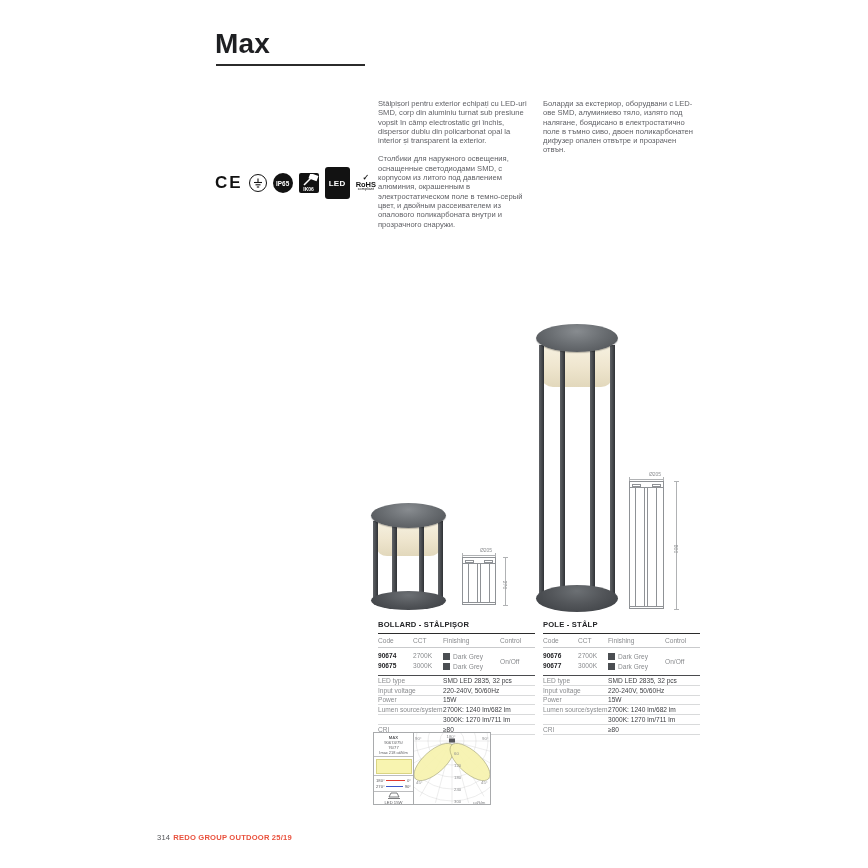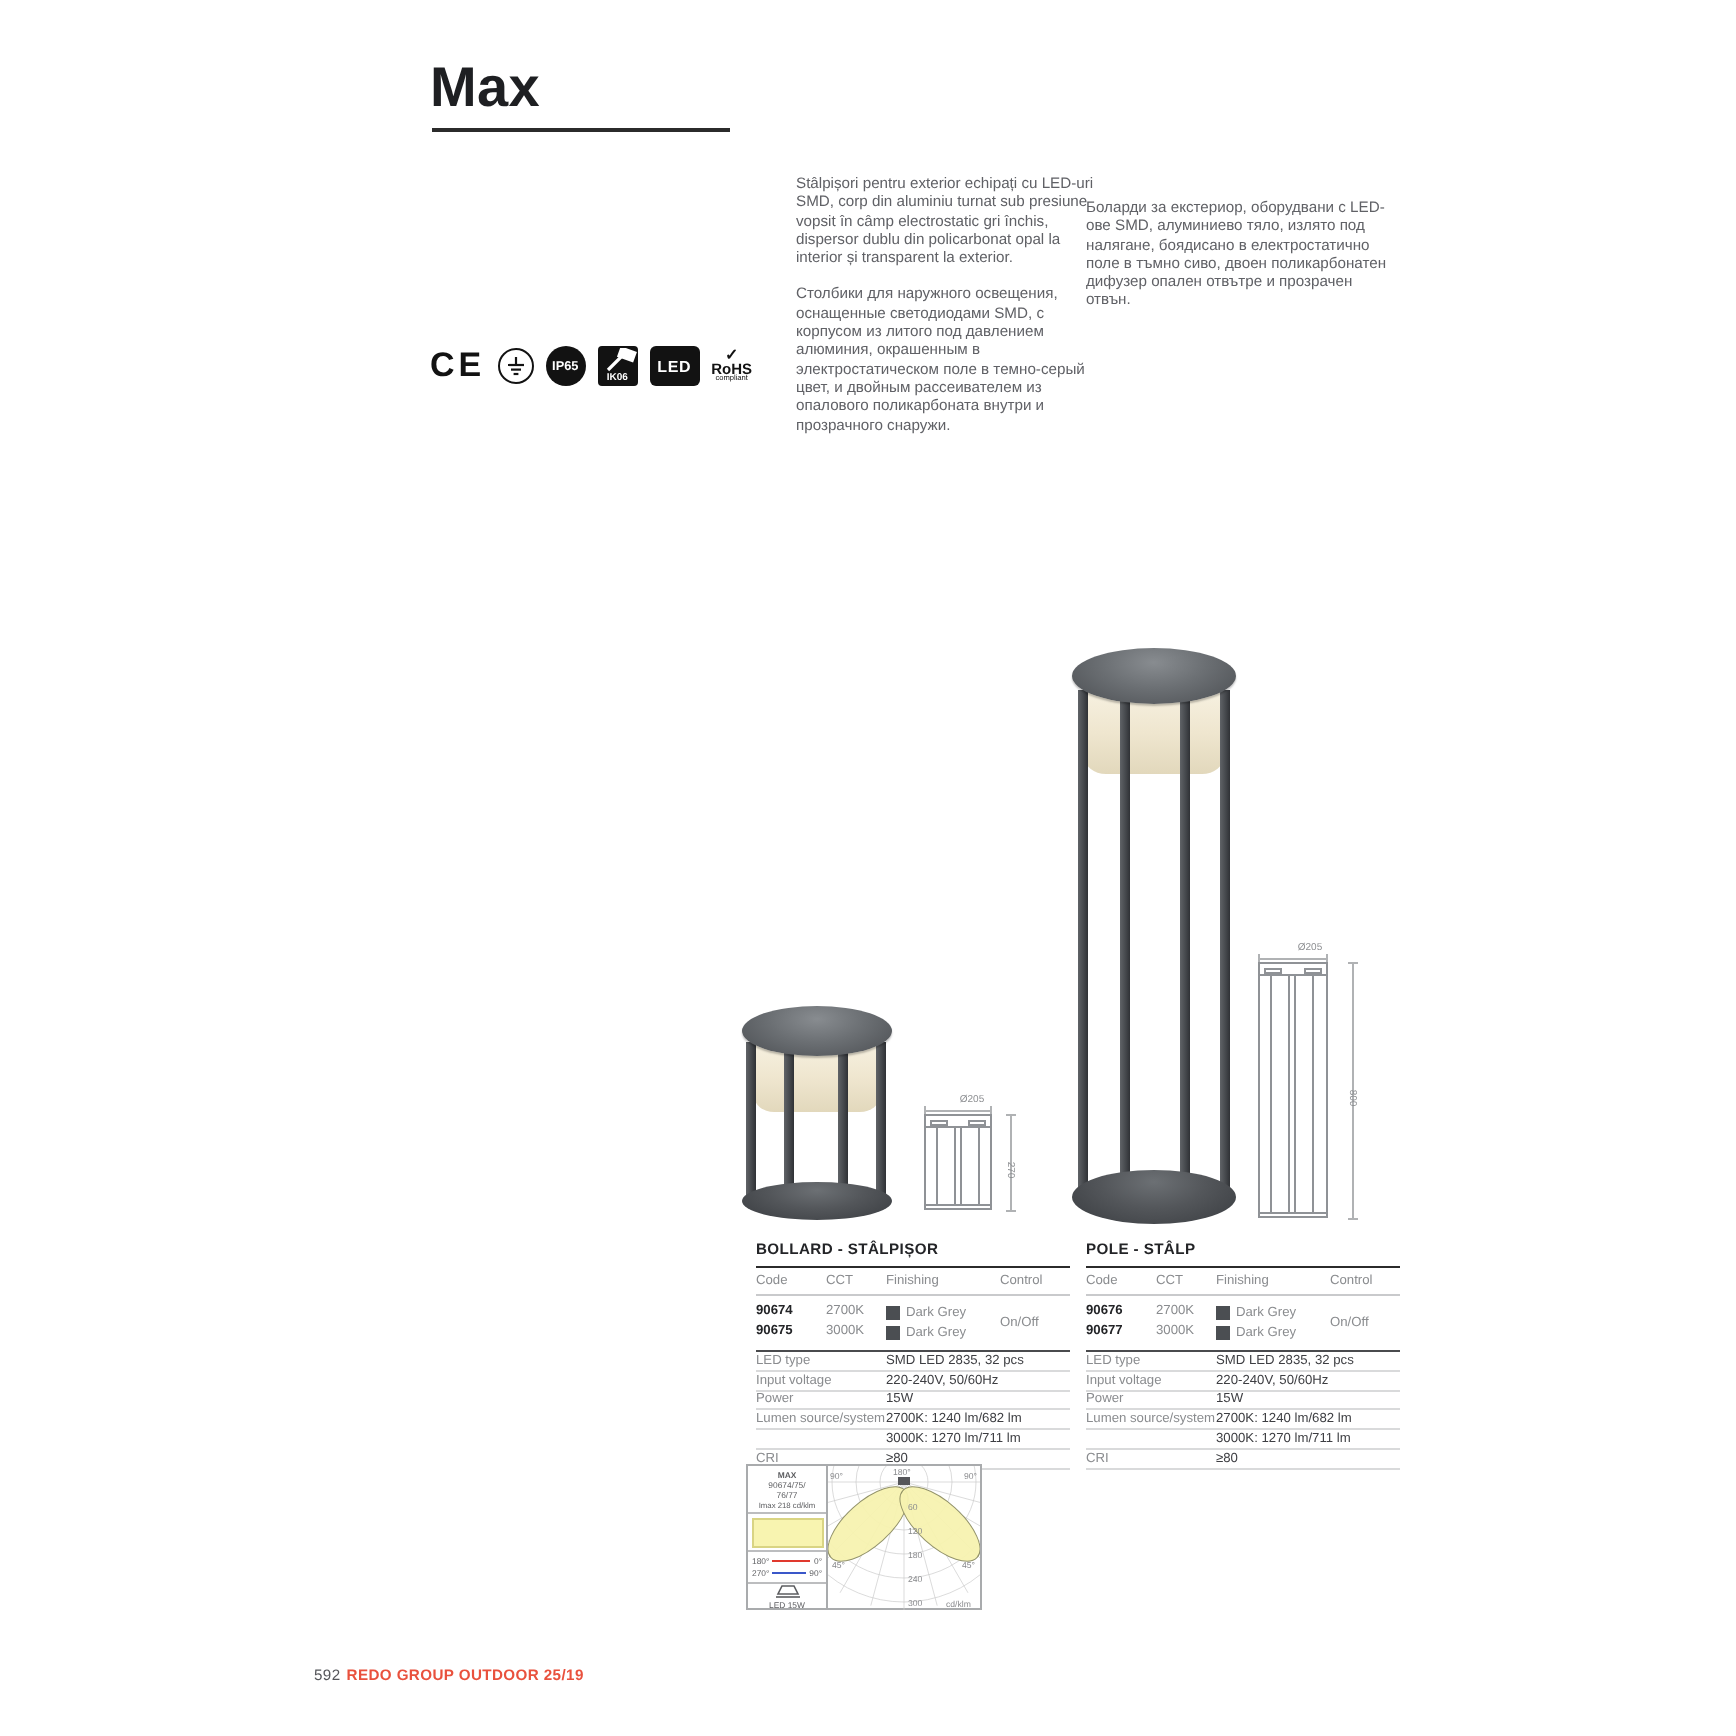--- a/index.html
+++ b/index.html
@@ -8,31 +8,31 @@
   #canvas { position:relative; width:868px; height:868px; background:#ffffff; overflow:hidden; }
 
   
   .page-title { position:absolute; left:215px; top:28px; font-size:28px; font-weight:800; color:#1e1f22; letter-spacing:0.2px; }
   .title-rule { position:absolute; left:216px; top:64px; width:149px; height:1.6px; background:#2b2b2b; }
 
   
   .desc { position:absolute; font-size:7.6px; line-height:9.3px; color:#606166; }
   .desc p { margin-bottom:9px; }
   .col-en  { left:215px; top:99px; width:151px; }
-  .col-mid { left:378px; top:87px; width:153px;margin-left:20px; }
+  .col-mid { left:378px; top:99px; width:153px; }
   .col-right { left:543px; top:99px; width:153px; }
 
   
   .certs { position:absolute; left:215px; top:171px; display:flex; align-items:center; gap:6px; height:24px; }
   .ce-mark { font-size:17px; font-weight:800; color:#121212; letter-spacing:2px; }
   .gnd { width:18px; height:18px; border:1.6px solid #121212; border-radius:50%; display:flex; align-items:center; justify-content:center; }
   .ip-circ { width:20px; height:20px; background:#121212; border-radius:50%; color:#fff; font-size:6.4px; font-weight:700; display:flex; align-items:center; justify-content:center; }
   .ik-box { width:20px; height:20px; background:#121212; border-radius:2px; position:relative; }
   .ik-box .ik-label { position:absolute; bottom:1px; width:100%; text-align:center; color:#fff; font-size:5px; font-weight:700; }
-  .led-box { width:25px; height:20px; background:#121212; border-radius:3px; color:#fff; font-size:8px; font-weight:800; display:flex; align-items:center; justify-content:center; letter-spacing:0.3px; }
+  .led-box { width:25px; height:32px; background:#121212; border-radius:3px; color:#fff; font-size:8px; font-weight:800; display:flex; align-items:center; justify-content:center; letter-spacing:0.3px; }
   .rohs { display:flex; flex-direction:column; align-items:center; line-height:1; color:#121212; }
   .rohs .chk { font-size:8px; font-weight:800; margin-bottom:-1px; }
   .rohs .r-main { font-size:7.5px; font-weight:800; }
   .rohs .r-sub { font-size:3.8px; }
 
   
   .photo { position:absolute; }
   .photo .diffuser { position:absolute; background:linear-gradient(180deg,#f8f3e4 0%,#efe6cf 55%,#e2d8bc 100%); z-index:1; }
   .photo .post { position:absolute; background:linear-gradient(90deg,#606367 0%,#46494d 55%,#2f3135 100%); z-index:2; }
   .photo .cap { position:absolute; left:0; right:0; top:0; border-radius:50% / 50%; background:radial-gradient(ellipse at 50% 26%, #888c90 0%, #6b6f73 45%, #4b4e52 100%); z-index:3; box-shadow:0 1px 1px rgba(0,0,0,0.25); }
@@ -395,16 +395,16 @@
           <text x="40" y="46">180</text>
           <text x="40" y="58">240</text>
           <text x="40" y="70">300</text>
           <text x="59" y="70.5">cd/klm</text>
         </g>
       </svg>
     </div>
   </div>
 
   <div class="footer">
-    <span class="pg">592</span><span class="brand">REDO GROUP OUTDOOR 25/19</span>
+    <span class="pg">314</span><span class="brand">REDO GROUP OUTDOOR 25/19</span>
   </div>
 
 </div>
 
 </body></html>

